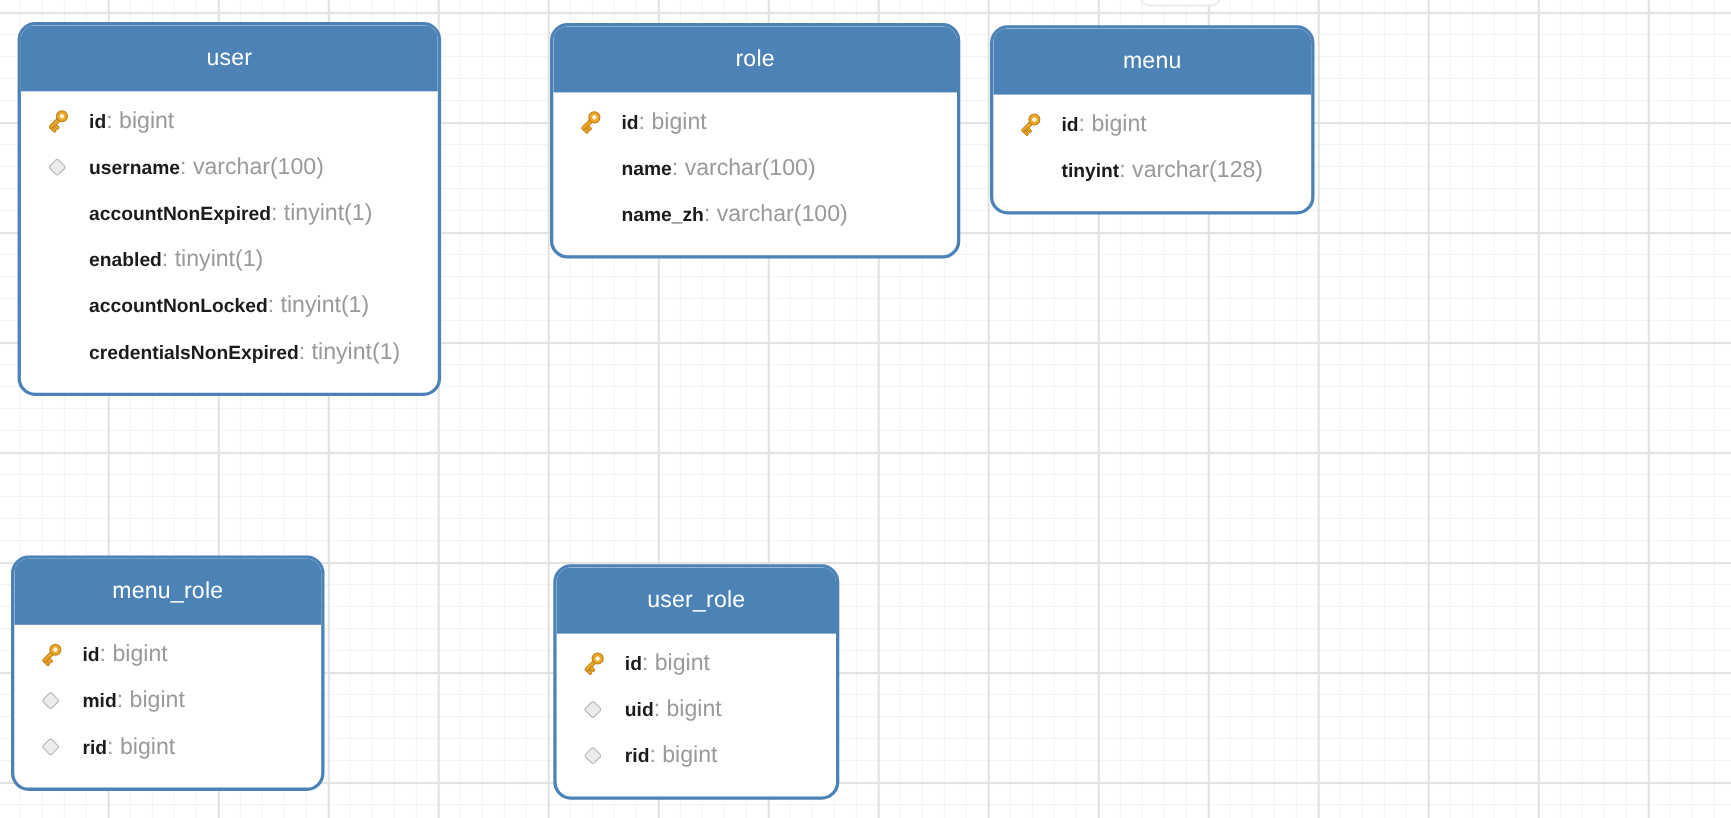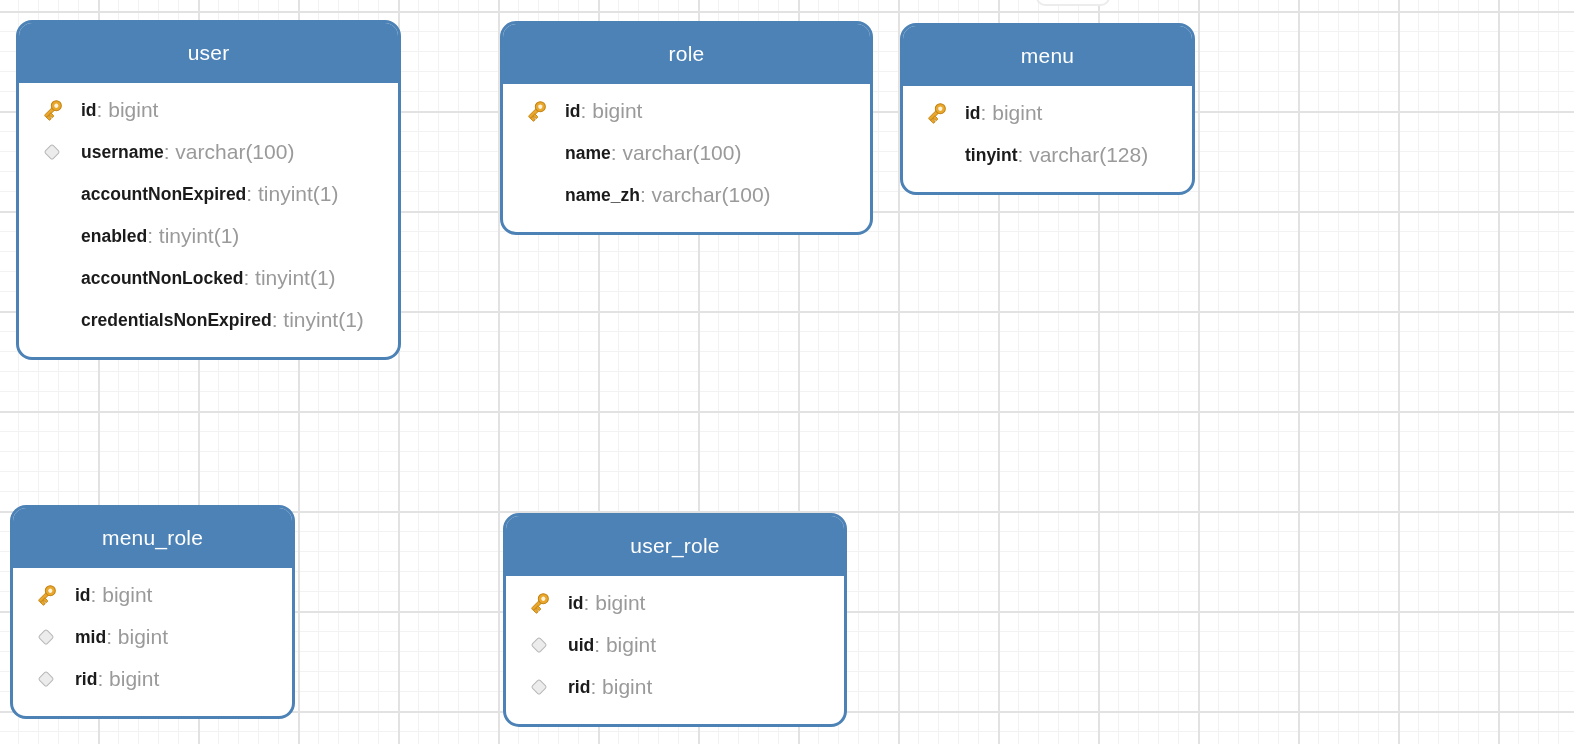--- a/index.html
+++ b/index.html
@@ -226,21 +226,21 @@
         </div>
         <div class="field-row">
           <span class="icon-slot">
             <span class="diamond"></span>
           </span>
           <span class="field-name">rid</span>
           <span class="field-type">: bigint</span>
         </div>
       </div>
     </div>
-    <div class="table-node" style="left: 503px; top: 513px; width: 344px;">
+    <div class="table-node" style="left: 503px; top: 513px; width: 260px;">
       <div class="table-header">
         <span class="table-title">user_role</span>
       </div>
       <div class="table-body">
         <div class="field-row">
           <span class="icon-slot">
             <svg width="24" height="24" viewBox="0 0 22 22">
               <g transform="rotate(45 11 11)">
                 <rect x="9.5" y="8" width="3.2" height="11.5" rx="1.2" fill="#e9a72c" stroke="#c07f10" stroke-width="0.8"></rect>
                 <rect x="12" y="13.6" width="4.2" height="2.4" rx="0.8" fill="#e9a72c" stroke="#c07f10" stroke-width="0.8"></rect>

